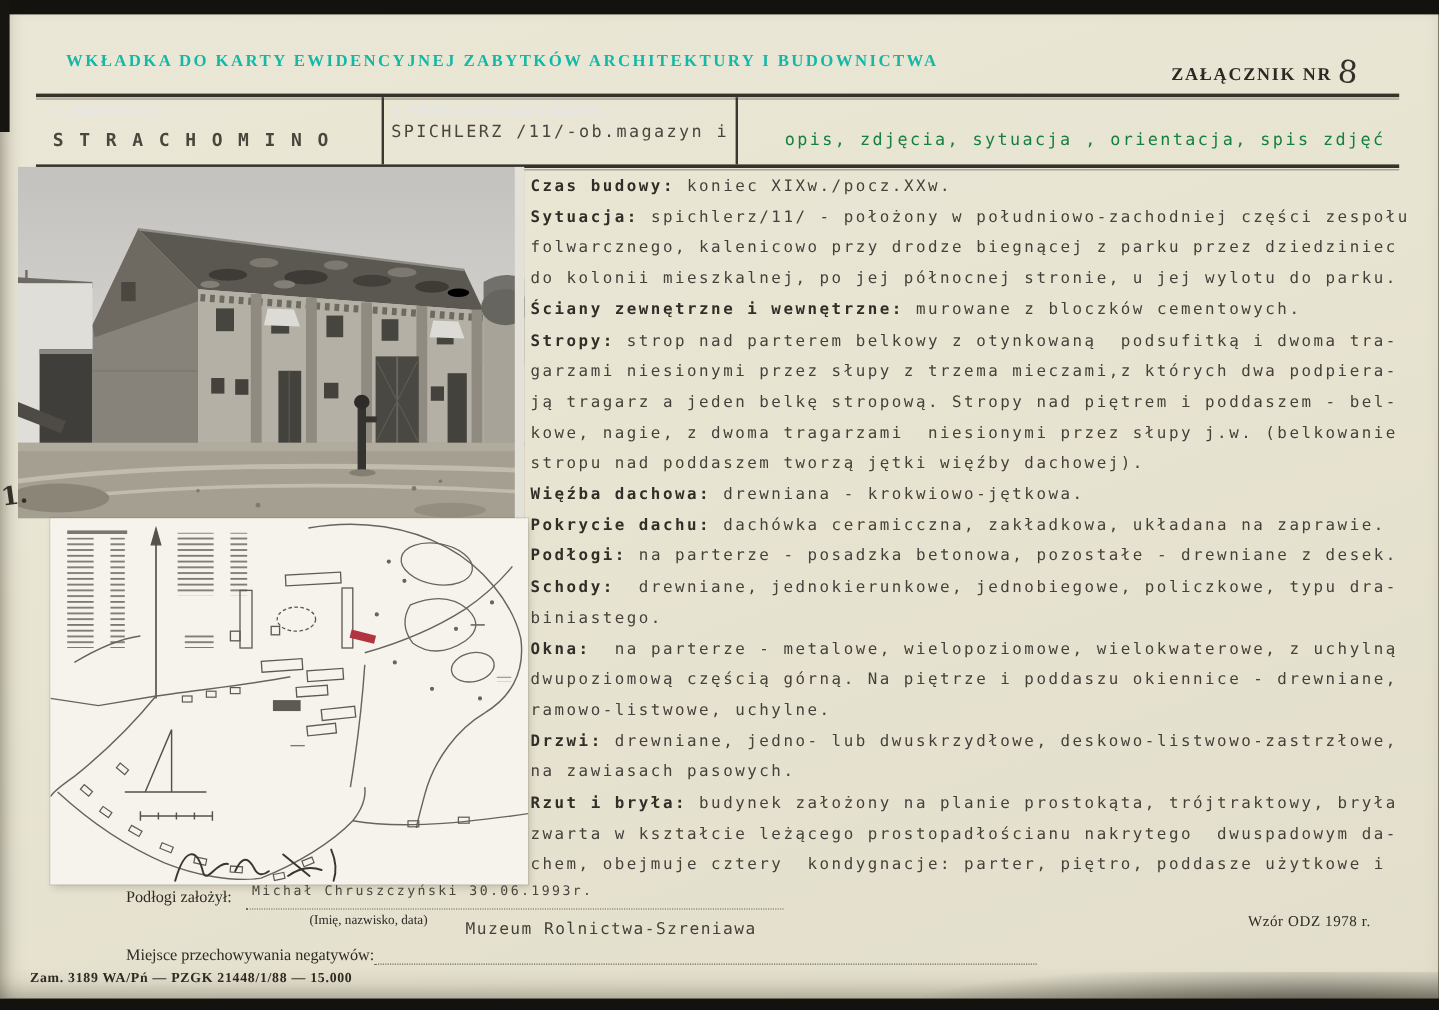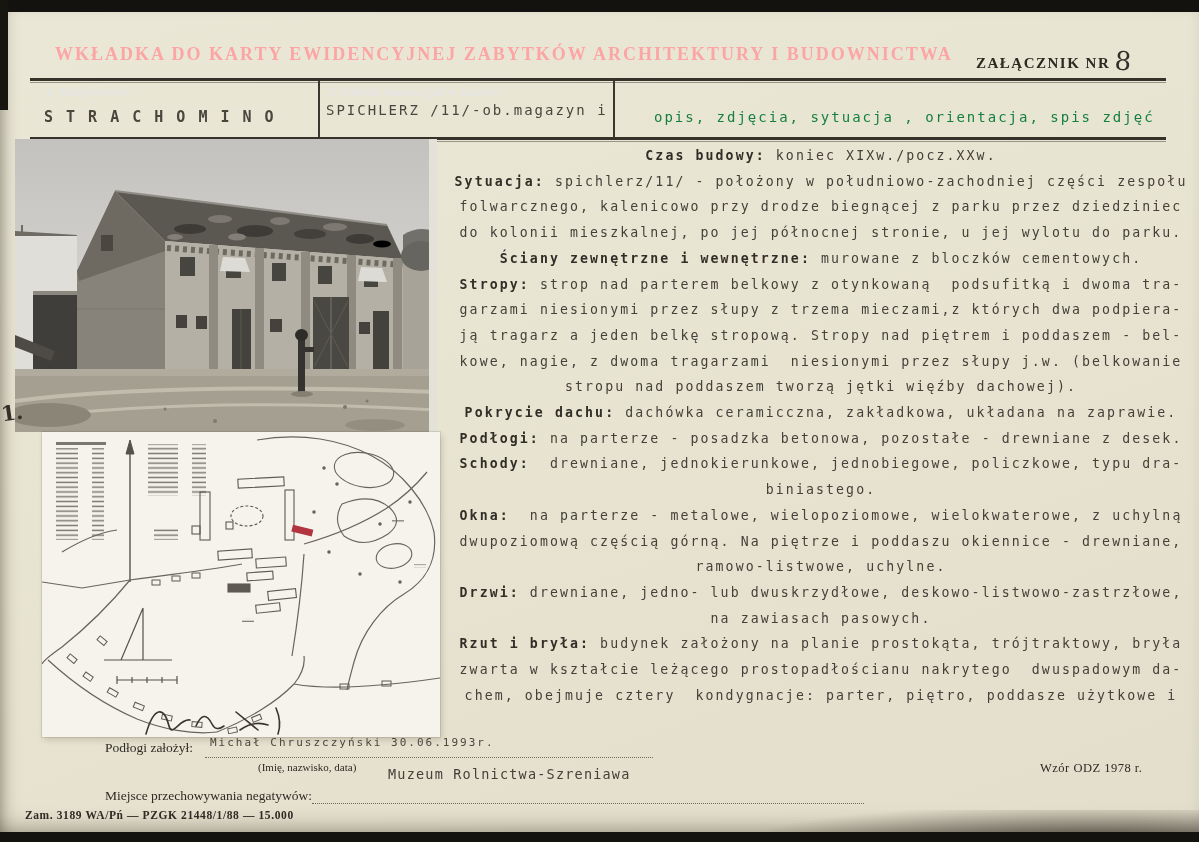--- a/index.html
+++ b/index.html
@@ -5,22 +5,22 @@
   html,body{margin:0;padding:0;background:#14120e;}
   .page{position:relative;width:1199px;height:842px;overflow:hidden;
         font-family:"Liberation Serif",serif;background:#14120e;}
   .paper{position:absolute;left:0;top:12px;right:0;bottom:10px;
          background:linear-gradient(160deg,#ebe7d6 0%,#e8e4d2 45%,#e2decb 100%);
          box-shadow:inset 0 -16px 20px -12px rgba(55,45,25,.38), inset 14px 0 18px -14px rgba(30,25,15,.5);}
   .edge-left{position:absolute;left:0;top:0;width:8px;height:110px;background:#17150f;}
   .curl{position:absolute;right:0;bottom:8px;width:430px;height:24px;
         background:radial-gradient(130% 260% at 75% 135%, rgba(18,16,11,.6), rgba(18,16,11,0) 62%);}
   
-  .doc-title{position:absolute;left:55px;top:44px;font-size:18px;font-weight:bold;
-             letter-spacing:2px;color:#fca5a5;white-space:nowrap;}
+  .doc-title{position:absolute;left:55px;top:44px;font-size:14px;font-weight:bold;
+             letter-spacing:2px;color:#14b8a6;white-space:nowrap;}
   .attachment{position:absolute;left:976px;top:44px;font-size:15px;letter-spacing:1.5px;
               color:#2d2922;font-weight:bold;white-space:nowrap;}
   .hand-num{display:inline-block;font-family:"DejaVu Serif",serif;font-size:26px;font-weight:normal;
             transform:rotate(5deg) translateY(2px);margin-left:5px;color:#33302a;}
   .rule{position:absolute;left:30px;width:1136px;height:3px;background:#36322a;}
   .rule::after{content:"";position:absolute;left:0;top:4px;width:100%;height:1px;background:rgba(54,50,42,.45);}
   .rule-top{top:78px;}
   .rule-mid{top:137px;}
   
   .fields{position:absolute;left:30px;top:81px;width:1136px;height:56px;}
@@ -37,21 +37,21 @@
   .map{position:absolute;left:42px;top:432px;width:398px;height:305px;background:#f5f3ec;
        box-shadow:0 0 0 1px rgba(60,55,40,.12), 2px 3px 6px rgba(60,50,30,.18);}
   .photo svg,.map svg{display:block;width:100%;height:100%;}
   .hand-one{position:absolute;left:1px;top:400px;font-family:"DejaVu Serif",serif;font-size:21px;
             font-weight:bold;color:#33302a;transform:rotate(-8deg);}
   .signature{position:absolute;left:140px;top:698px;width:170px;height:44px;}
   
   .description{position:absolute;left:442px;top:143px;width:758px;
                font-family:"DejaVu Sans Mono",monospace;font-size:13.2px;letter-spacing:2.1px;
                color:#45413a;}
-  .description p{margin:0;line-height:25.7px;text-align:center;}
+  .description p{margin:0;line-height:25.7px;}
   .tlabel{font-weight:bold;color:#322e27;}
   .ttext{white-space:pre-wrap;}
   
   .ft{position:absolute;white-space:nowrap;color:#2e2a24;}
   .founder-label{left:105px;top:740px;font-size:13.5px;}
   .founder-line{position:absolute;left:205px;top:737px;width:448px;height:20px;
                 border-bottom:1.5px dotted #6e6a5c;}
   .founder-value{left:210px;top:736px;font-size:11px;letter-spacing:2px;color:#4a463e;}
   .founder-caption{left:258px;top:761px;font-size:11px;}
   .museum{left:388px;top:766px;font-size:13.5px;letter-spacing:1.2px;color:#45413a;}
@@ -303,20 +303,21 @@
     <p><span class="tlabel">Czas budowy:</span><span class="ttext"> koniec XIXw./pocz.XXw.</span></p>
     <p><span class="tlabel">Sytuacja:</span><span class="ttext"> spichlerz/11/ - położony w południowo-zachodniej części zespołu
 folwarcznego, kalenicowo przy drodze biegnącej z parku przez dziedziniec
 do kolonii mieszkalnej, po jej północnej stronie, u jej wylotu do parku.</span></p>
     <p><span class="tlabel">Ściany zewnętrzne i wewnętrzne:</span><span class="ttext"> murowane z bloczków cementowych.</span></p>
     <p><span class="tlabel">Stropy:</span><span class="ttext"> strop nad parterem belkowy z otynkowaną  podsufitką i dwoma tra-
 garzami niesionymi przez słupy z trzema mieczami,z których dwa podpiera-
 ją tragarz a jeden belkę stropową. Stropy nad piętrem i poddaszem - bel-
 kowe, nagie, z dwoma tragarzami  niesionymi przez słupy j.w. (belkowanie
 stropu nad poddaszem tworzą jętki więźby dachowej).</span></p>
+    <p><span class="tlabel">Więźba dachowa:</span><span class="ttext"> drewniana - krokwiowo-jętkowa.</span></p>
     <p><span class="tlabel">Pokrycie dachu:</span><span class="ttext"> dachówka ceramicczna, zakładkowa, układana na zaprawie.</span></p>
     <p><span class="tlabel">Podłogi:</span><span class="ttext"> na parterze - posadzka betonowa, pozostałe - drewniane z desek.</span></p>
     <p><span class="tlabel">Schody:</span><span class="ttext">  drewniane, jednokierunkowe, jednobiegowe, policzkowe, typu dra-
 biniastego.</span></p>
     <p><span class="tlabel">Okna:</span><span class="ttext">  na parterze - metalowe, wielopoziomowe, wielokwaterowe, z uchylną
 dwupoziomową częścią górną. Na piętrze i poddaszu okiennice - drewniane,
 ramowo-listwowe, uchylne.</span></p>
     <p><span class="tlabel">Drzwi:</span><span class="ttext"> drewniane, jedno- lub dwuskrzydłowe, deskowo-listwowo-zastrzłowe,
 na zawiasach pasowych.</span></p>
     <p><span class="tlabel">Rzut i bryła:</span><span class="ttext"> budynek założony na planie prostokąta, trójtraktowy, bryła

